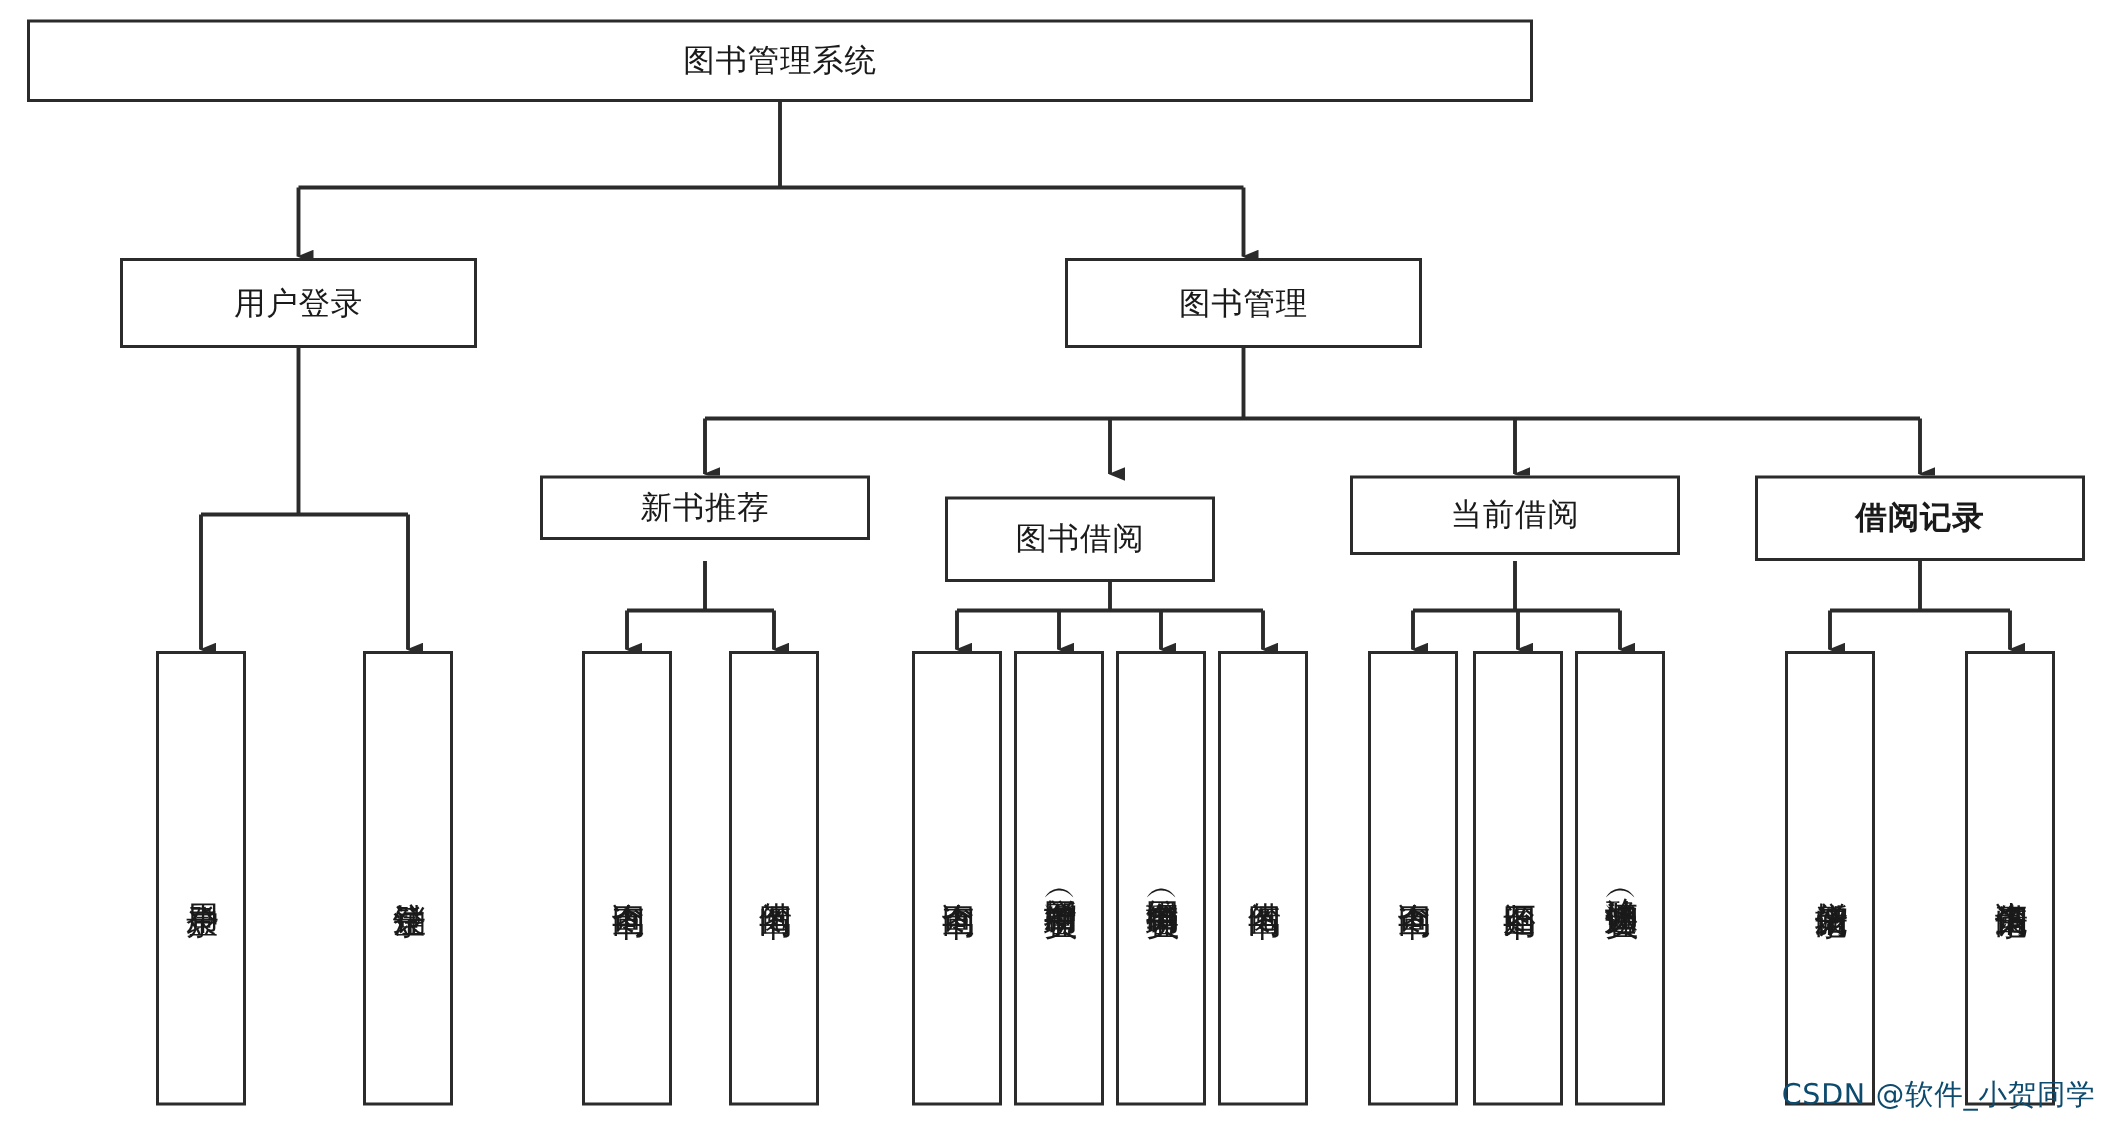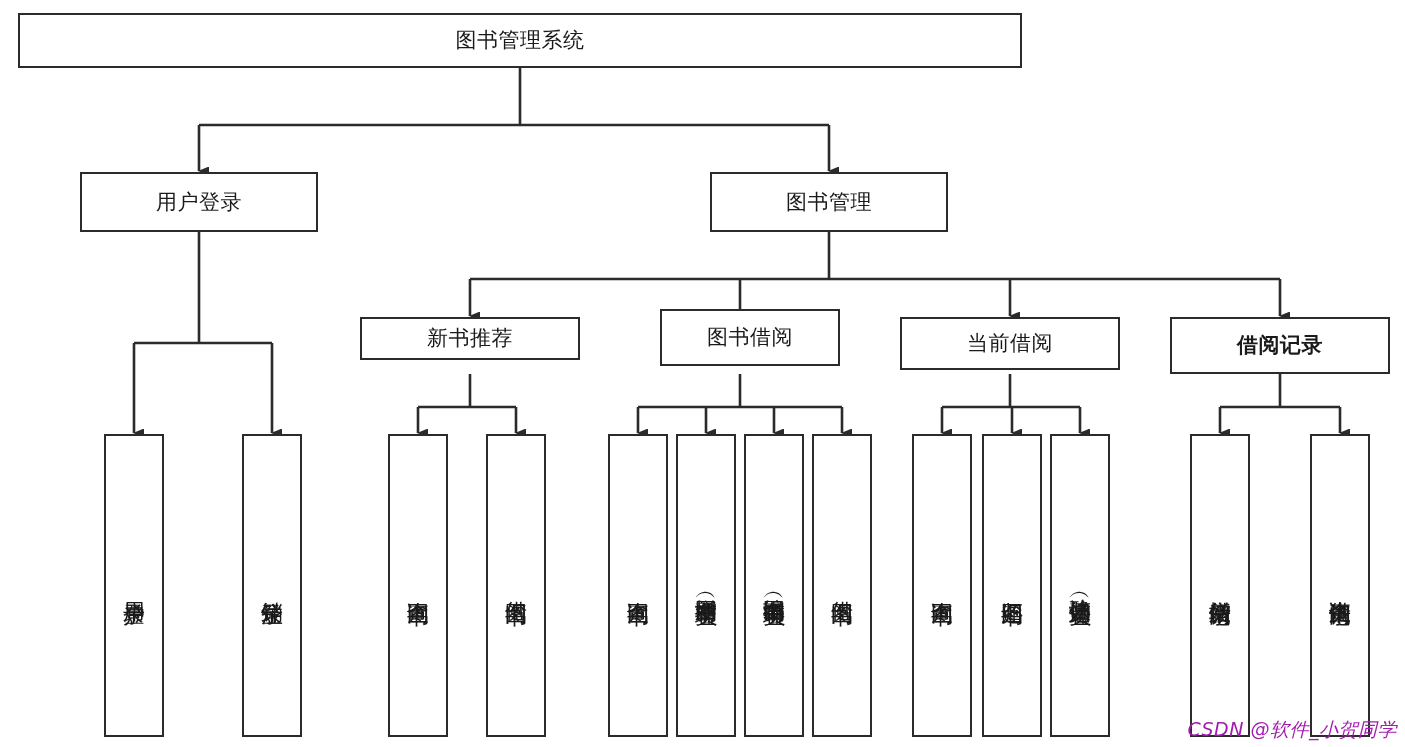--- a/index.html
+++ b/index.html
@@ -54,25 +54,24 @@
     font-size: 22px;
     line-height: 1.18;
     letter-spacing: 1px;
     white-space: nowrap;
   }
   #watermark {
     position: absolute;
     right: 8px;
     bottom: 4px;
     font-size: 19px;
-    color: #a21caf;
+    color: #0c4a6e;
     white-space: nowrap;
     letter-spacing: 0.5px;
     pointer-events: none;
-    font-style: italic;
   }
 </style>
 </head>
 <body>
 
 <div id="canvas">
 
   <svg id="edges" viewBox="0 0 1405 747" xmlns="http://www.w3.org/2000/svg">
     <defs>
       <marker id="arrow" markerWidth="9" markerHeight="11" refX="4.5" refY="10" orient="auto" markerUnits="userSpaceOnUse">
@@ -122,21 +121,21 @@
       </div>
       <div class="node horiz" style="left: 80px; top: 172px; width: 238px; height: 60px;">
         <span class="label">用户登录</span>
       </div>
       <div class="node horiz" style="left: 710px; top: 172px; width: 238px; height: 60px;">
         <span class="label">图书管理</span>
       </div>
       <div class="node horiz" style="left: 360px; top: 317px; width: 220px; height: 43px;">
         <span class="label">新书推荐</span>
       </div>
-      <div class="node horiz" style="left: 630px; top: 309px; width: 180px; height: 57px; margin-left: 30px;">
+      <div class="node horiz" style="left: 630px; top: 331px; width: 180px; height: 57px;">
         <span class="label">图书借阅</span>
       </div>
       <div class="node horiz" style="left: 900px; top: 317px; width: 220px; height: 53px;">
         <span class="label">当前借阅</span>
       </div>
       <div class="node horiz" style="left: 1170px; top: 317px; width: 220px; height: 57px; font-weight: bold;">
         <span class="label">借阅记录</span>
       </div>
       <div class="node vert" style="left: 104px; top: 434px; width: 60px; height: 303px;">
         <span class="label">用户登录</span>

